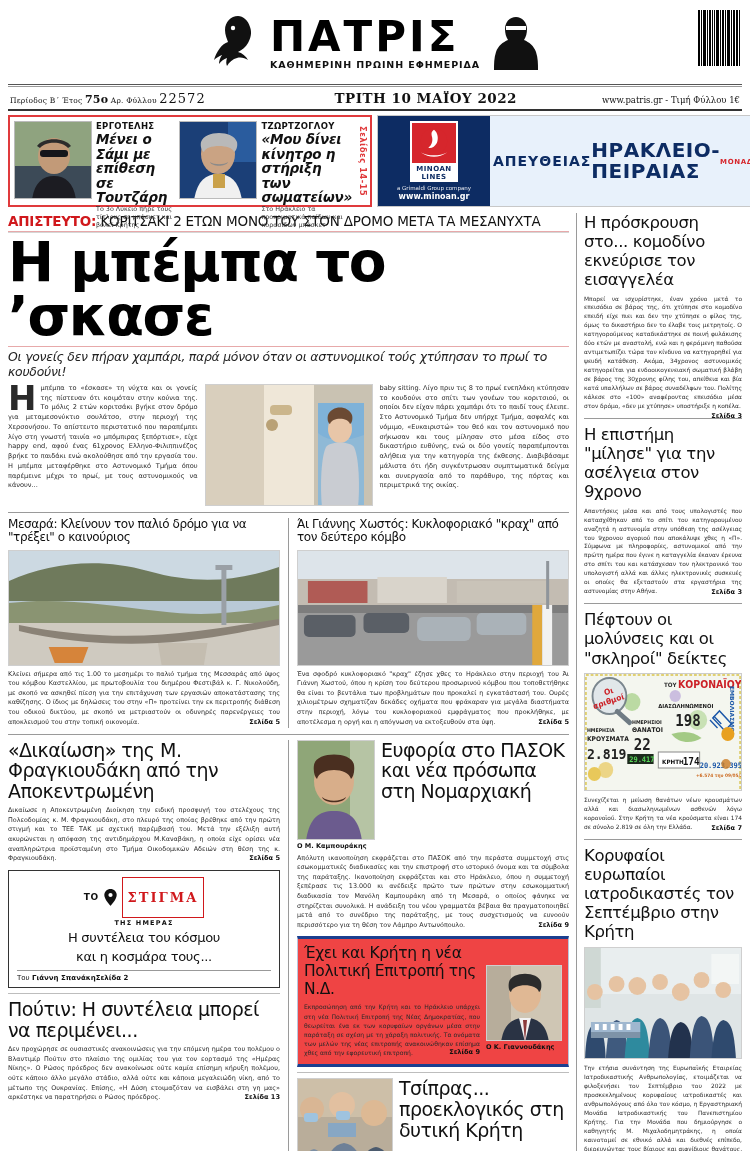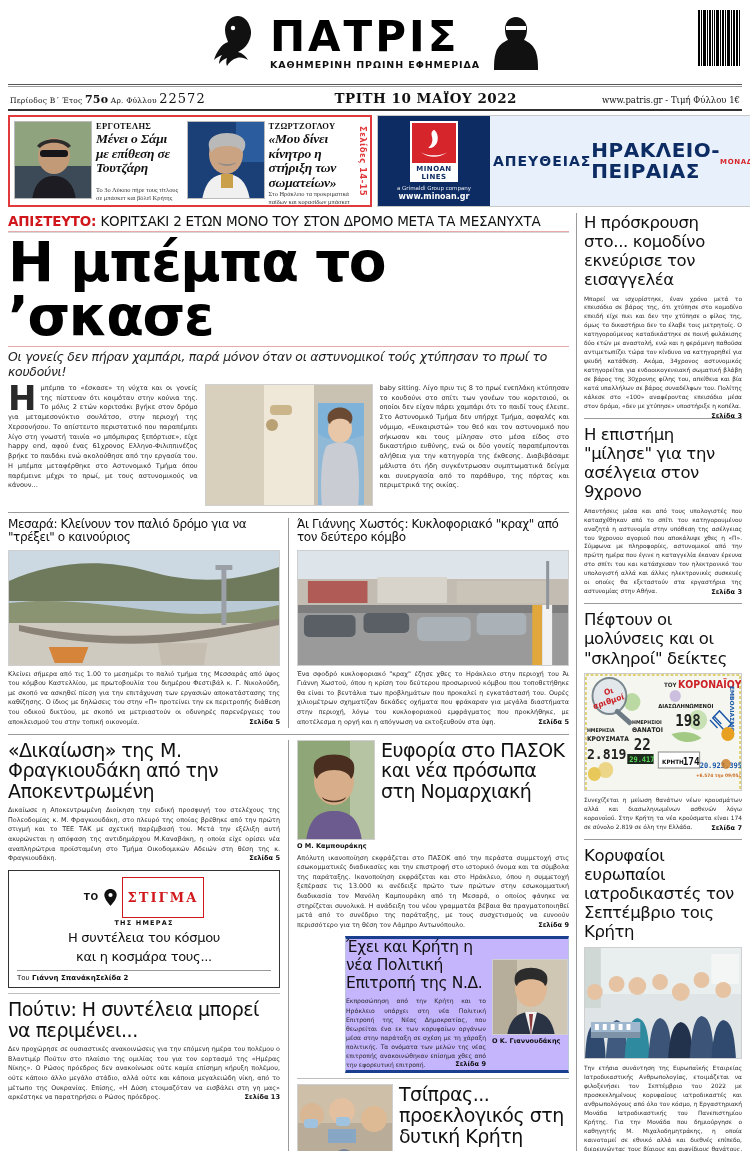--- a/index.html
+++ b/index.html
@@ -31,21 +31,21 @@
   .infoline .left { font-size: 7.5px; letter-spacing: .2px; }
   .infoline .left b { font-size: 11px; }
   .infoline .left .num { font-size: 13px; letter-spacing: 1px; }
   .infoline .center { font-size: 13.5px; font-weight: 700; letter-spacing: .5px; margin-left: 44px; }
   .infoline .right { font-size: 8.5px; }
   .hr-thick { border-top: 2.4px solid #333; margin-bottom: 4px; }
 
   
   .topbanners { display: flex; gap: 5px; height: 92px; }
   .promo { flex: 0 0 364px; border: 2.5px solid #e03a3c; display: flex; background: #fff; position: relative; }
-  .promo-item { flex: 1; display: flex; gap: 4px; padding: 4px 3px 3px 4px; font-family: Liberation Serif, serif; }
+  .promo-item { flex: 1; display: flex; gap: 4px; padding: 4px 3px 3px 4px; }
   .promo-photo { flex: 0 0 78px; height: 78px; border: 1px solid #bbb; overflow: hidden; position: relative; }
   .promo-text { flex: 1; display: flex; flex-direction: column; }
   .promo-kicker { font-size: 8.5px; font-weight: 700; letter-spacing: .3px; color: #111; }
   .promo-head { font-size: 13.5px; font-weight: 700; line-height: 1.08; color: #111;
     font-style: italic; letter-spacing: -.2px; margin-top: 1px; }
   .promo-sub { font-size: 6.4px; line-height: 1.25; color: #333; margin-top: auto; }
   .promo-tab { flex: 0 0 15px; background: #fff; display: flex; align-items: center; justify-content: center; }
   .promo-tab span { writing-mode: vertical-rl; font-size: 8.5px; font-weight: 700; color: #e03a3c; letter-spacing: .4px;}
   .ad-minoan { flex: 1; border: 1px solid #c8c8c8; display: flex; background: #0d2c63; }
   .minoan-left { flex: 0 0 112px; background: #0d2c63; color: #fff; display: flex;
@@ -113,22 +113,22 @@
   .stigma-word { border: 1.5px solid #d0181c; color: #d0181c; font-weight: 700; font-size: 13px;
      letter-spacing: 2px; padding: 12px 5px; font-family: "DejaVu Serif", serif; }
   .stigma-day { font-size: 6.5px; font-weight: 700; letter-spacing: 1.2px; margin-top: 1px; }
   .stigma-line { font-size: 13px; line-height: 1.25; margin-top: 3px; letter-spacing: -.3px;}
   .stigma-foot { display: flex; justify-content: flex-start; font-size: 7px; font-weight: 700;
      border-top: 1px solid #999; margin-top: 5px; padding-top: 3px; }
   .stigma-foot .author span { font-weight: 400; }
   .pin { width: 13px; height: 17px; }
 
   
-  .ndbox { border: 1px solid #b9c6dd; background: #c4b5fd; margin-top: 6px;
-     border-top: 3px solid #1b3f8f; border-bottom: 3px solid #1b3f8f; margin-left: 48px;}
+  .ndbox { border: 1px solid #b9c6dd; background: #ef4444; padding: 6px; margin-top: 6px;
+     border-top: 3px solid #1b3f8f; border-bottom: 3px solid #1b3f8f;}
   .covid-fig { width: 100%; height: 118px; border: 1px solid #ccc; position: relative;
      background: #f3f6f0; overflow: hidden; }
 
   .cap { font-size: 6.5px; font-weight: 700; margin-top: 2px; color: #111;}
   .photoplace { background: #cfd6dc; }
 </style>
 </head>
 <body>
 
 <div class="page">
@@ -535,21 +535,21 @@
 
         <div class="r-body">
           <span>Συνεχίζεται η μείωση θανάτων νέων κρουσμάτων αλλά και διασωληνωμένων ασθενών λόγω κορονοϊού. Στην Κρήτη τα νέα κρούσματα είναι 174 σε σύνολο 2.819 σε όλη την Ελλάδα.</span>
           <span class="pg">Σελίδα 7</span>
         </div>
       </div>
 
       <div class="r-sep"></div>
 
       <div>
-        <div class="r-head">Κορυφαίοι ευρωπαίοι ιατροδικαστές τον Σεπτέμβριο τοις Κρήτη</div>
+        <div class="r-head">Κορυφαίοι ευρωπαίοι ιατροδικαστές τον Σεπτέμβριο στην Κρήτη</div>
         <div class="photo" style="height:112px;margin-top:6px">
           <svg viewBox="0 0 158 112" width="100%" height="112" preserveAspectRatio="none">
             <rect width="158" height="112" fill="#dfe5e6"></rect>
             <rect y="0" width="158" height="46" fill="#e9eeef"></rect>
             <rect x="0" y="0" width="16" height="60" fill="#cfd8d4"></rect>
             <rect x="128" y="6" width="28" height="30" fill="#f3f6f5"></rect>
             <g>
               <circle cx="10" cy="44" r="8" fill="#e6c3a2"></circle>
                 <path d="M0 112c1-26 4-34 10-36 7 2 10 10 11 36z" fill="#2f4a6e"></path>
               <circle cx="32" cy="36" r="8" fill="#e6c3a2"></circle>

